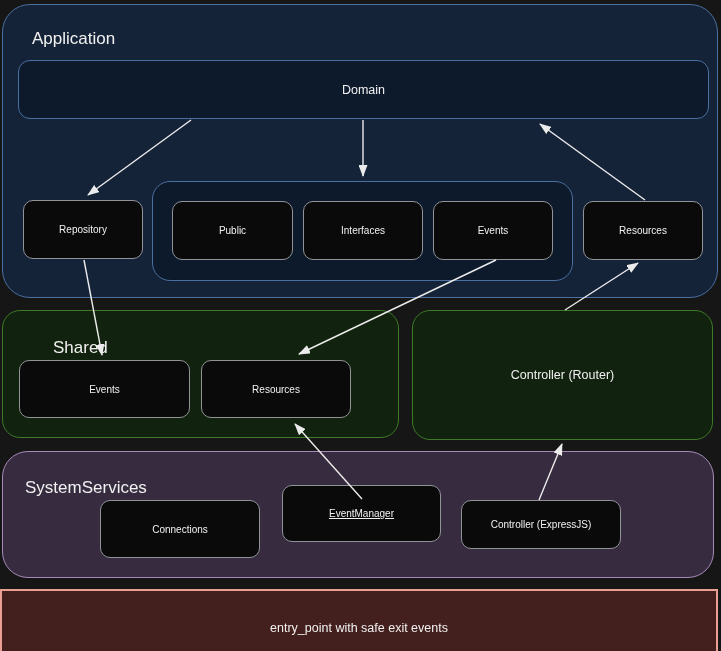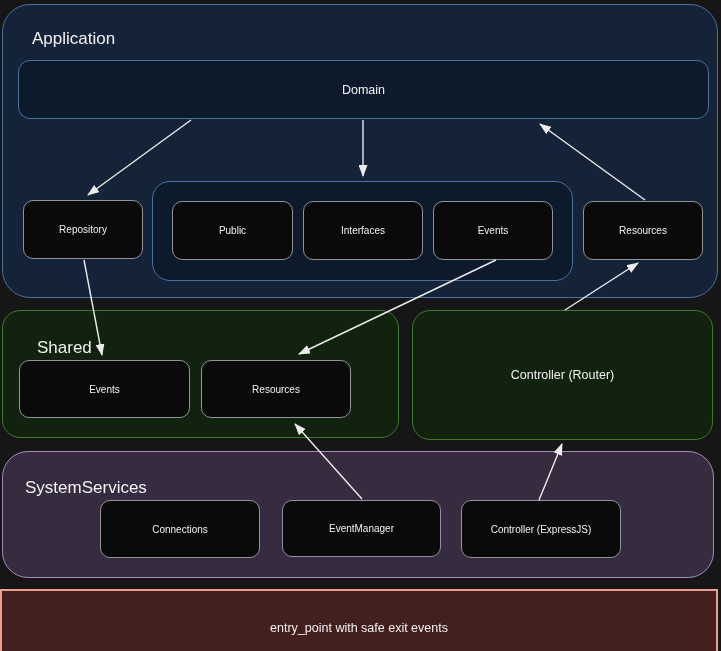--- a/index.html
+++ b/index.html
@@ -96,21 +96,21 @@
 
   <div class="abs node" style="left:433px; top:201px; width:120px; height:59px;">
     <span>Events</span>
   </div>
 
   <div class="abs node" style="left:583px; top:201px; width:120px; height:59px;">
     <span>Resources</span>
   </div>
 
   <div class="abs group group-green" style="left:2px; top:310px; width:397px; height:128px;">
-    <div class="group-label" style="left:34px; top:27px;text-align:center;">Shared</div>
+    <div class="group-label" style="left:50px; top:27px;text-align:center;">Shared</div>
   </div>
 
   <div class="abs node" style="left:19px; top:360px; width:171px; height:58px;">
     <span>Events</span>
   </div>
 
   <div class="abs node" style="left:201px; top:360px; width:150px; height:58px;">
     <span>Resources</span>
   </div>
 
@@ -119,25 +119,25 @@
   </div>
 
   <div class="abs group group-purple" style="left:2px; top:451px; width:712px; height:127px;">
     <div class="group-label" style="left:22px; top:26px;">SystemServices</div>
   </div>
 
   <div class="abs node" style="left:100px; top:500px; width:160px; height:58px;">
     <span>Connections</span>
   </div>
 
-  <div class="abs node" style="left:282px; top:500px; width:159px; height:57px;">
+  <div class="abs node" style="left:282px; top:485px; width:159px; height:57px;text-decoration:underline;">
     <span>EventManager</span>
   </div>
 
-  <div class="abs node" style="left:461px; top:500px; width:160px; height:58px;">
+  <div class="abs node" style="left:461px; top:500px; width:160px; height:49px;">
     <span>Controller (ExpressJS)</span>
   </div>
 
   <div class="abs bar-red center-text" style="left:0; top:589px; width:718px; height:77px;">
     <span>entry_point with safe exit events</span>
   </div>
 
   <svg id="edge-svg" viewBox="0 0 721 651">
     <defs>
       <marker id="arrow" viewBox="0 0 12 9" markerWidth="12" markerHeight="9" refX="11" refY="4.5" orient="auto" markerUnits="userSpaceOnUse">

